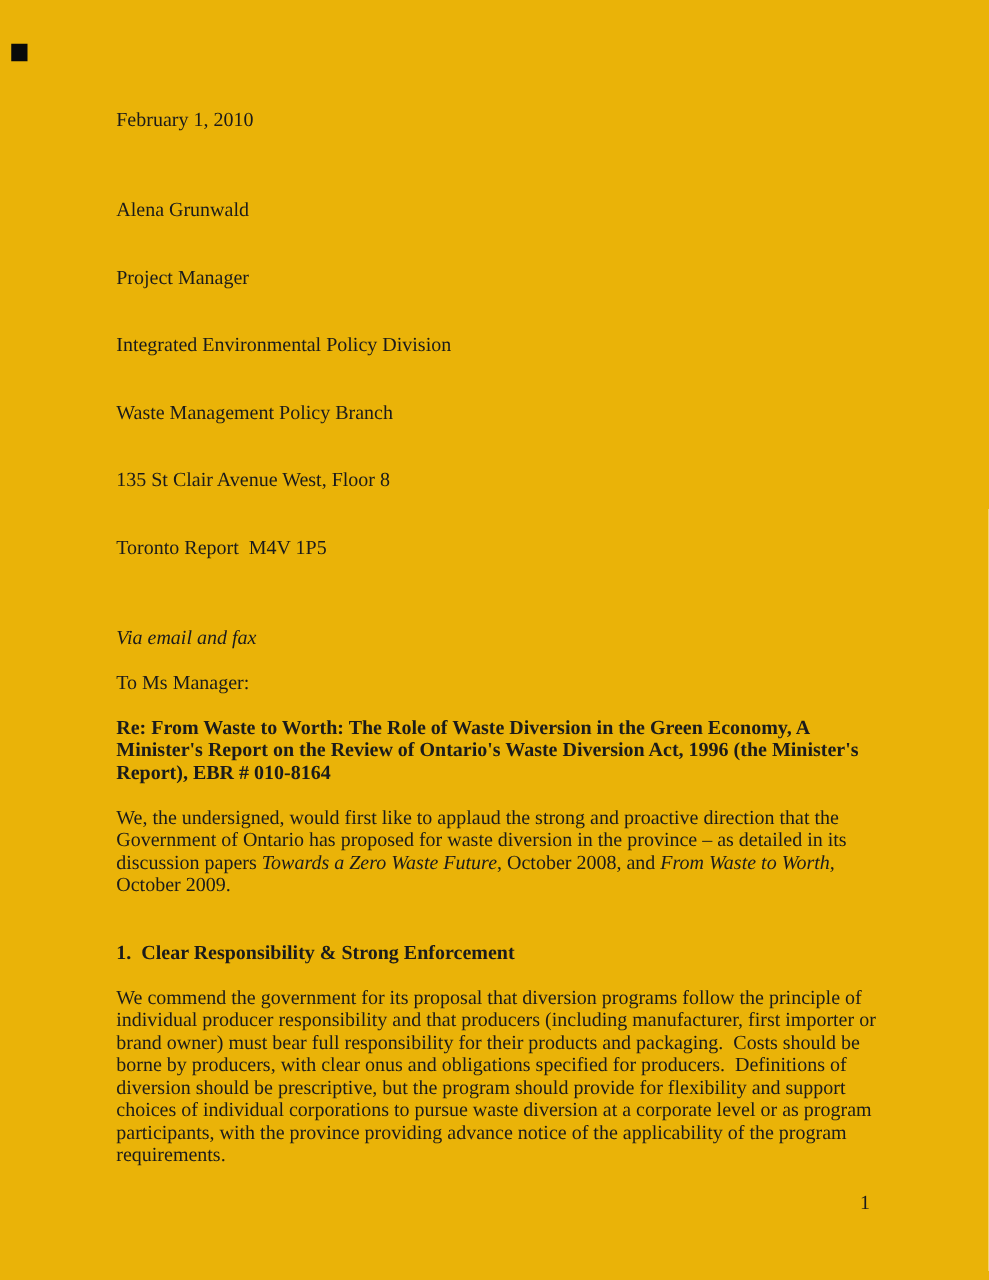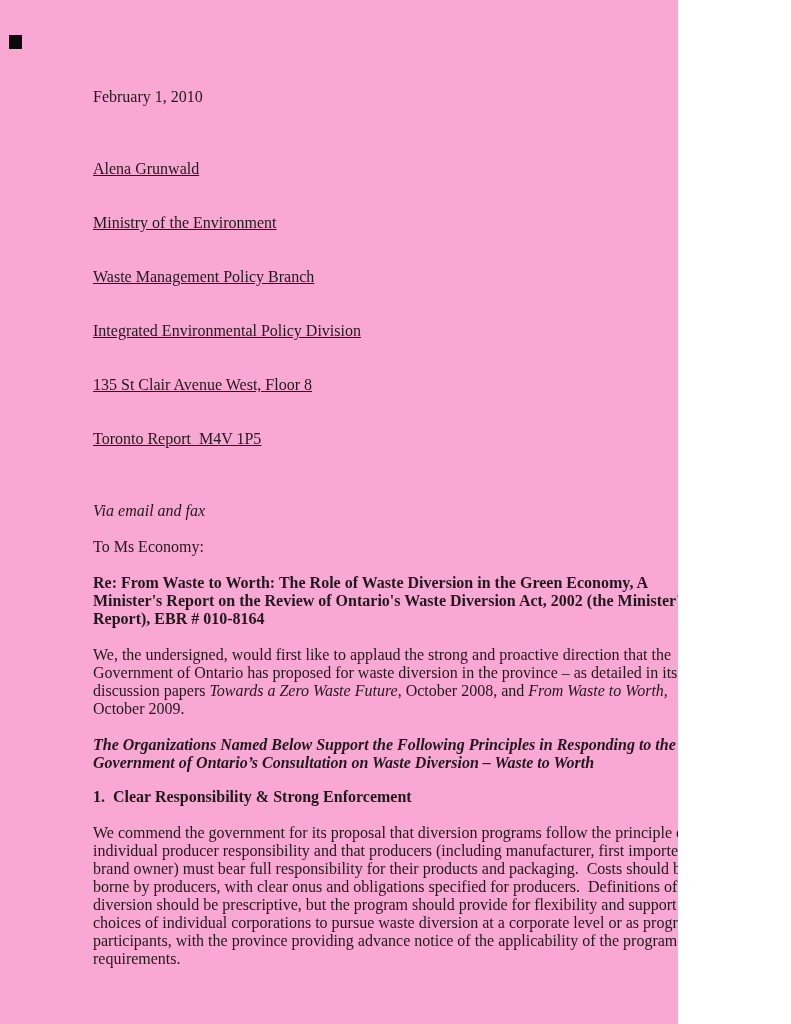--- a/index.html
+++ b/index.html
@@ -2,23 +2,23 @@
 <html><head>
 <meta charset="utf-8">
 <style>
   html, body {
     margin: 0;
     padding: 0;
     background: #ffffff;
   }
   .page {
     position: relative;
-    width: 678px;
+    width: 791px;
     height: 1024px;
-    background: #f9a8d4;
+    background: #eab308;
     overflow: hidden;
     font-family: "Liberation Serif", "DejaVu Serif", serif;
     color: #1b1b1b;
   }
   .scan-mark {
     position: absolute;
     left: 9px;
     top: 35px;
     width: 13px;
     height: 14px;
@@ -34,34 +34,33 @@
   }
   .block {
     margin: 18px 0 0 0;
     white-space: pre-wrap;
   }
   .block:first-child {
     margin-top: 0;
   }
   .addr-line {
     white-space: pre-wrap;
-    text-decoration: underline;
   }
   .italic {
     font-style: italic;
   }
   .bold {
     font-weight: bold;
   }
   .bold-italic {
     font-weight: bold;
     font-style: italic;
   }
   .section-heading {
-    margin-top: 16px;
+    margin-top: 36px;
     font-weight: bold;
     white-space: pre-wrap;
   }
   .page-number {
     position: absolute;
     left: 688px;
     top: 954px;
     font-family: "Liberation Serif", "DejaVu Serif", serif;
     font-size: 16px;
     line-height: 18px;
@@ -74,36 +73,35 @@
 <div class="page">
 
   <div class="scan-mark"></div>
 
   <div class="letter">
 
     <div class="block">February 1, 2010</div>
 
     <div class="block">
       <div class="addr-line">Alena Grunwald</div>
-      <div class="addr-line">Ministry of the Environment</div>
+      <div class="addr-line">Project Manager</div>
+      <div class="addr-line">Integrated Environmental Policy Division</div>
       <div class="addr-line">Waste Management Policy Branch</div>
-      <div class="addr-line">Integrated Environmental Policy Division</div>
       <div class="addr-line">135 St Clair Avenue West, Floor 8</div>
       <div class="addr-line">Toronto Report  M4V 1P5</div>
     </div>
 
     <div class="block italic">Via email and fax</div>
 
-    <div class="block">To Ms Economy:</div>
+    <div class="block">To Ms Manager:</div>
 
-    <div class="block bold">Re: From Waste to Worth: The Role of Waste Diversion in the Green Economy, A Minister's Report on the Review of Ontario's Waste Diversion Act, 2002 (the Minister's Report), EBR # 010-8164</div>
+    <div class="block bold">Re: From Waste to Worth: The Role of Waste Diversion in the Green Economy, A Minister's Report on the Review of Ontario's Waste Diversion Act, 1996 (the Minister's Report), EBR # 010-8164</div>
 
     <div class="block"><span>We, the undersigned, would first like to applaud the strong and proactive direction that the Government of Ontario has proposed for waste diversion in the province – as detailed in its discussion papers </span><span class="italic">Towards a Zero Waste Future</span><span>, October 2008, and </span><span class="italic">From Waste to Worth,</span><span> October 2009.</span></div>
 
-    <div class="block bold-italic">The Organizations Named Below Support the Following Principles in Responding to the Government of Ontario’s Consultation on Waste Diversion – Waste to Worth</div>
 
     <div class="section-heading">1.  Clear Responsibility &amp; Strong Enforcement</div>
 
     <div class="block">We commend the government for its proposal that diversion programs follow the principle of individual producer responsibility and that producers (including manufacturer, first importer or brand owner) must bear full responsibility for their products and packaging.  Costs should be borne by producers, with clear onus and obligations specified for producers.  Definitions of diversion should be prescriptive, but the program should provide for flexibility and support choices of individual corporations to pursue waste diversion at a corporate level or as program participants, with the province providing advance notice of the applicability of the program requirements.</div>
 
   </div>
 
   <div class="page-number">1</div>
 
 </div>

